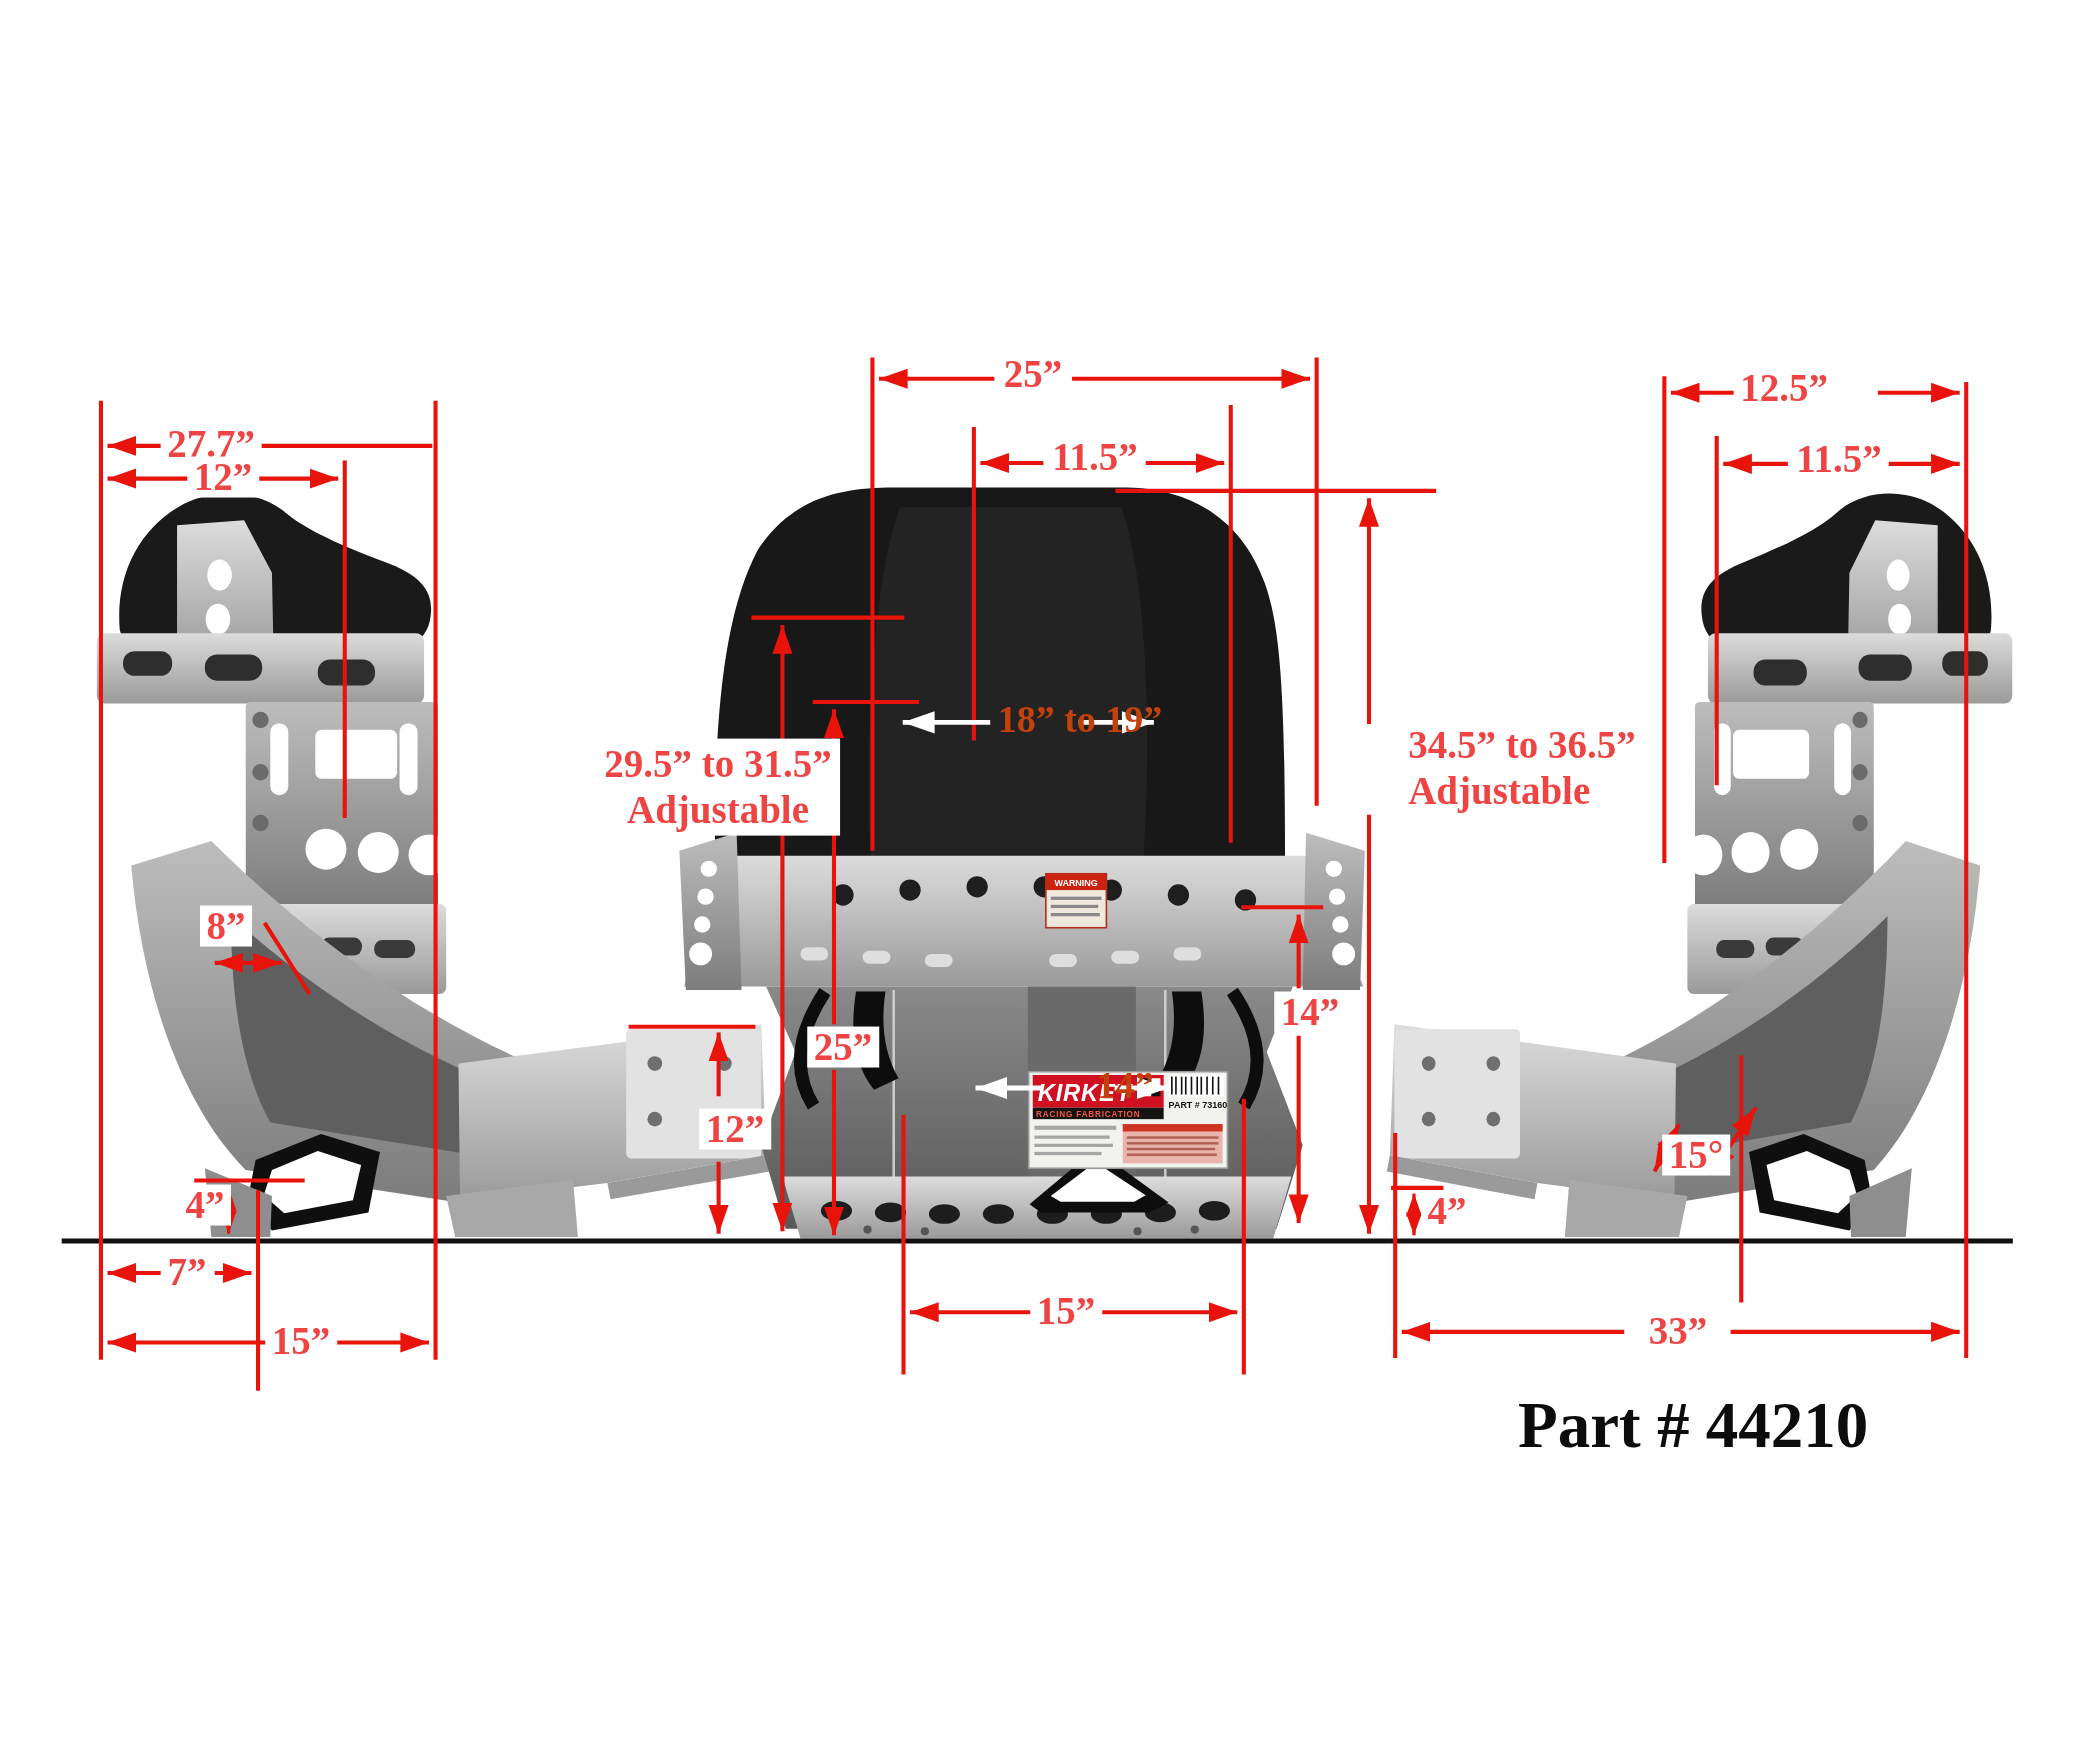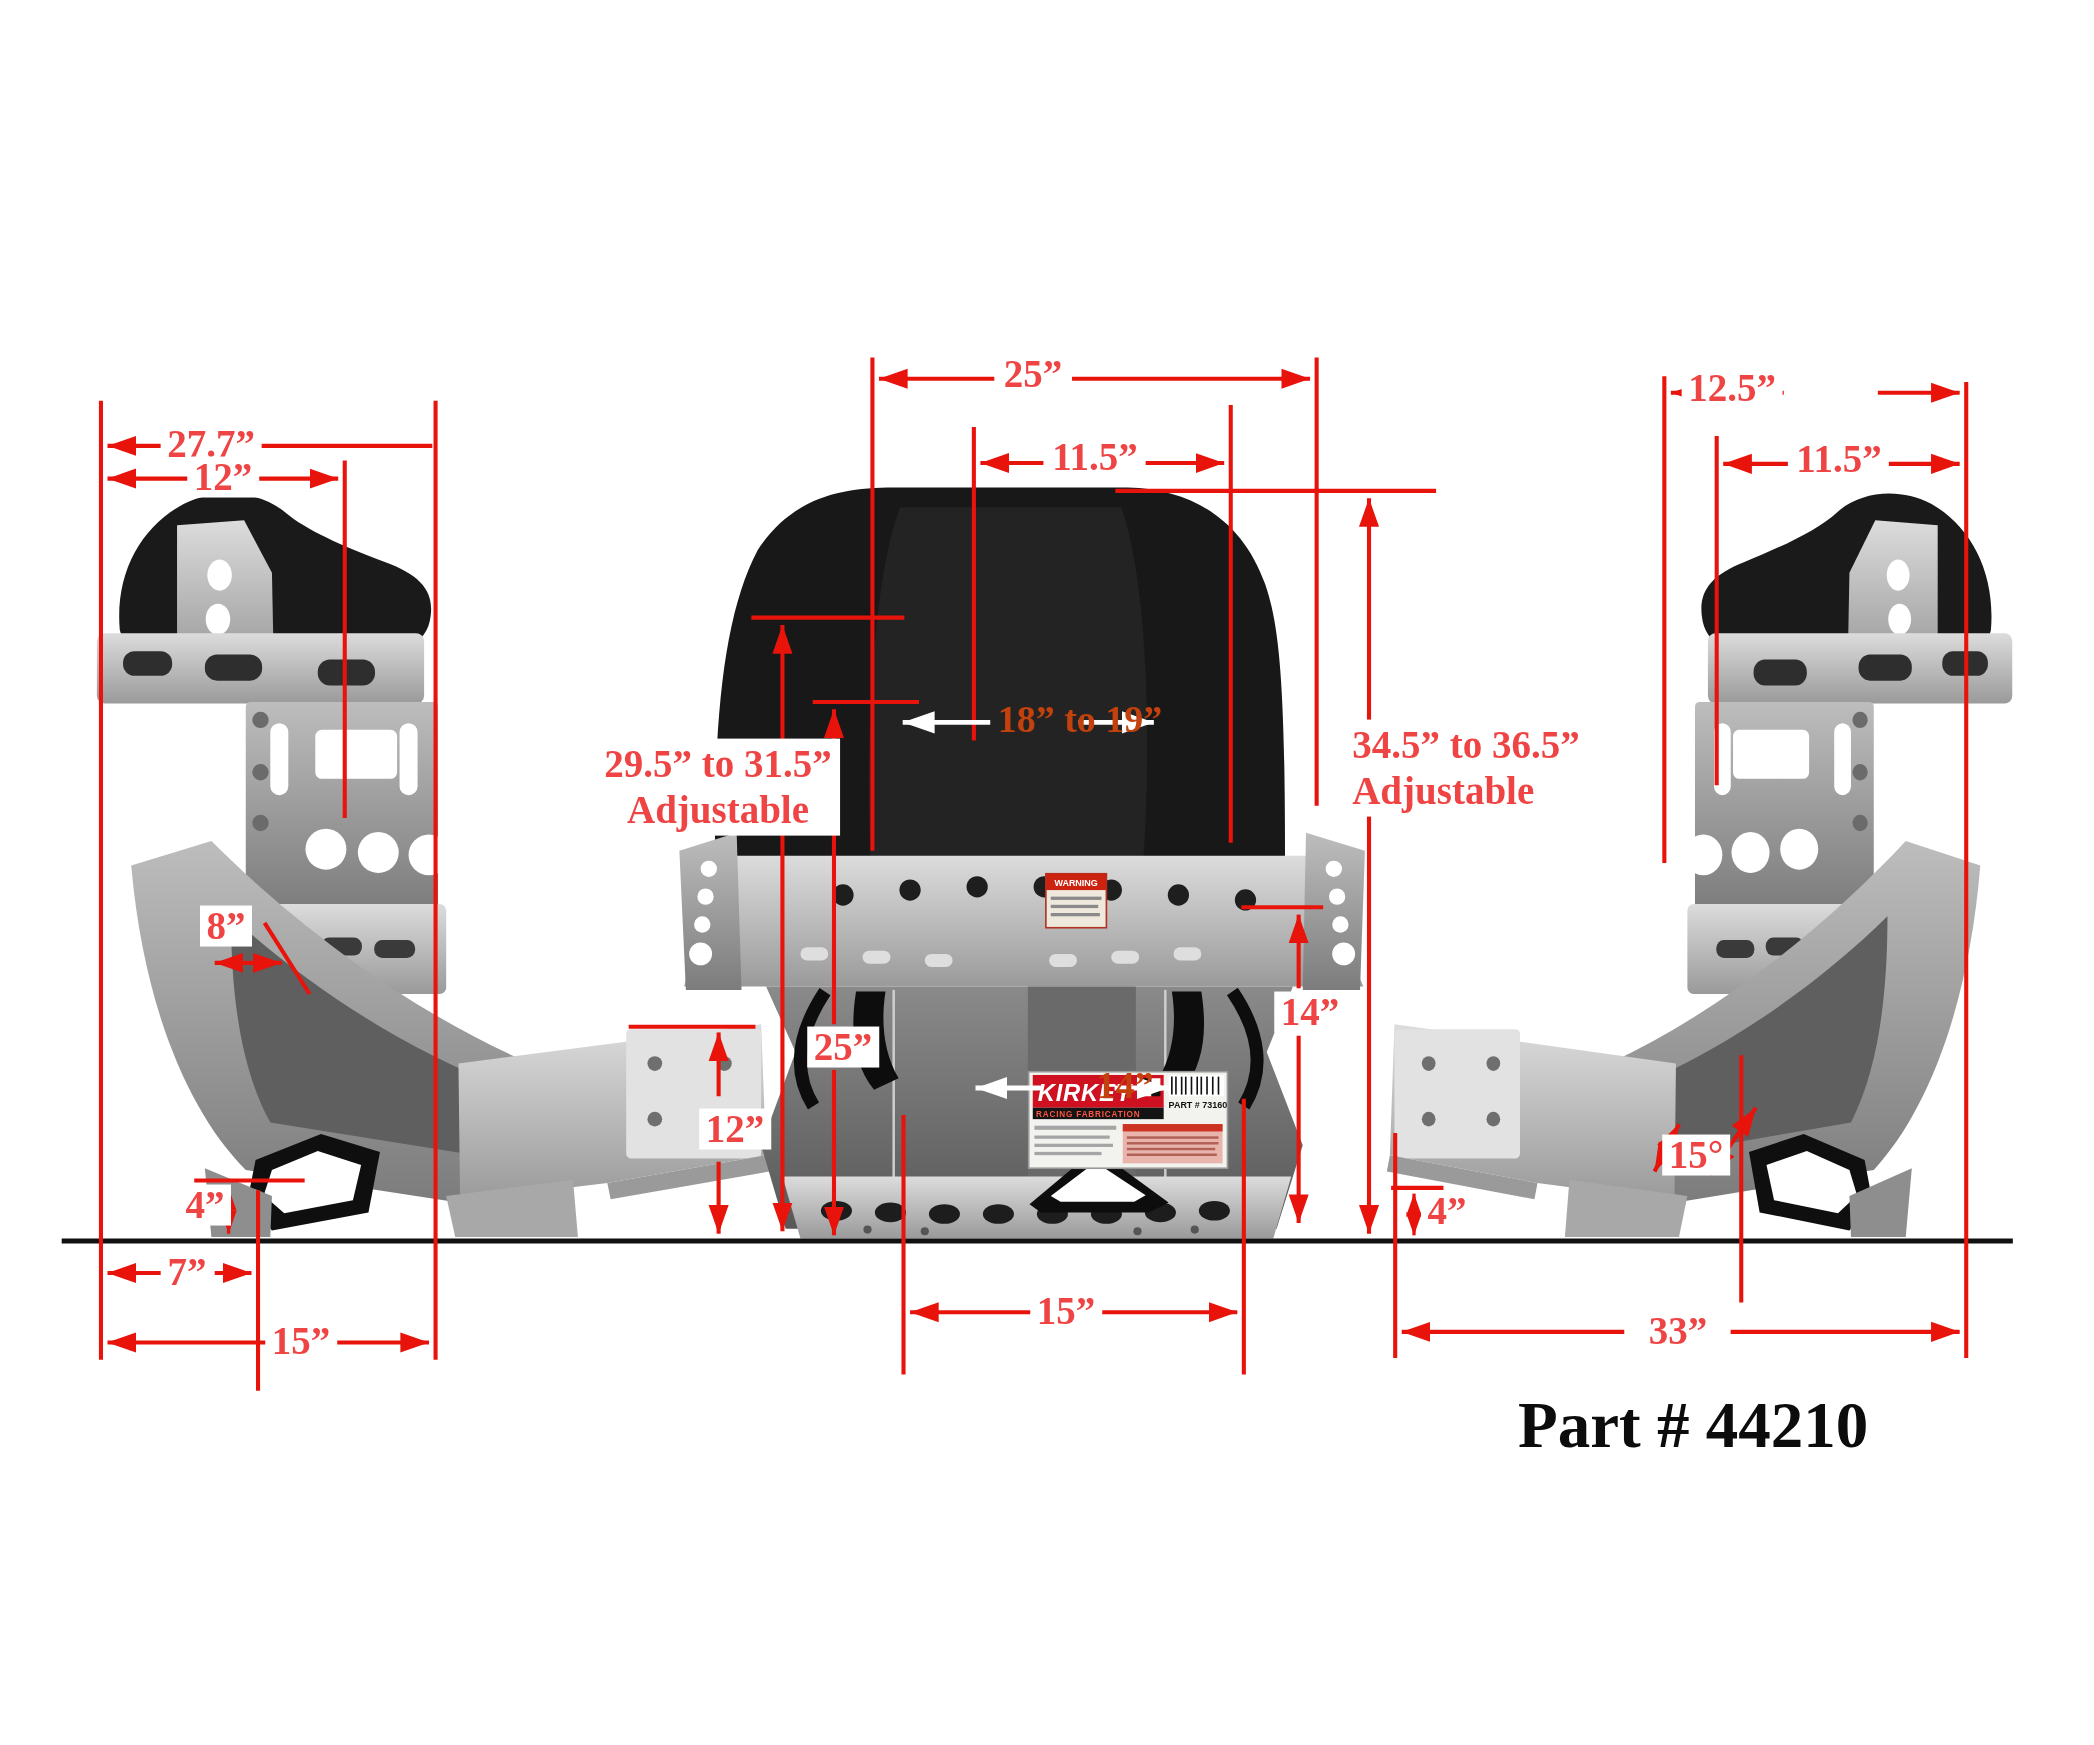--- a/index.html
+++ b/index.html
@@ -299,30 +299,30 @@
   <span class="dim" style="left:187px;top:1272px">7”</span>
   <span class="dim" style="left:301px;top:1341px">15”</span>
 
   <span class="dim" style="left:1033px;top:374px">25”</span>
   <span class="dim" style="left:1095px;top:457px">11.5”</span>
   <div class="dim-block" style="left:718px;top:787px">
     <div>29.5” to 31.5”</div>
     <div>Adjustable</div>
   </div>
   <span class="dim" style="left:843px;top:1047px">25”</span>
-  <div class="dim-block left-anchor" style="left:1344px;top:768px">
+  <div class="dim-block left-anchor" style="left:1400px;top:768px">
     <div>34.5” to 36.5”</div>
     <div>Adjustable</div>
   </div>
   <span class="dim" style="left:1310px;top:1012px">14”</span>
   <span class="dim" style="left:1066px;top:1311px">15”</span>
   <span class="dim-white" style="left:1033px;top:719px">18” to 19”</span>
   <span class="dim-white" style="left:1078px;top:1085px">14”</span>
 
-  <span class="dim" style="left:1732px;top:388px">12.5”</span>
+  <span class="dim" style="left:1784px;top:388px">12.5”</span>
   <span class="dim" style="left:1839px;top:459px">11.5”</span>
   <span class="dim" style="left:1696px;top:1155px">15°</span>
   <span class="dim" style="left:1447px;top:1211px">4”</span>
   <span class="dim" style="left:1678px;top:1331px">33”</span>
 
   <div class="product">
     <div>Part # 44210</div>
   </div>
 
 </div>

